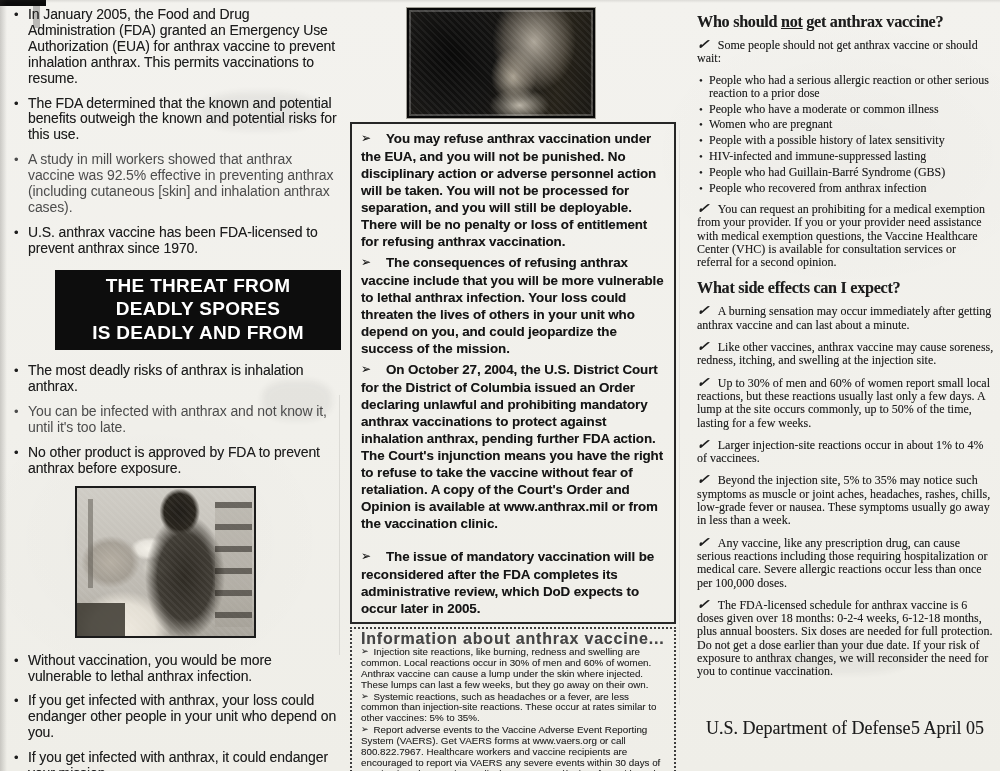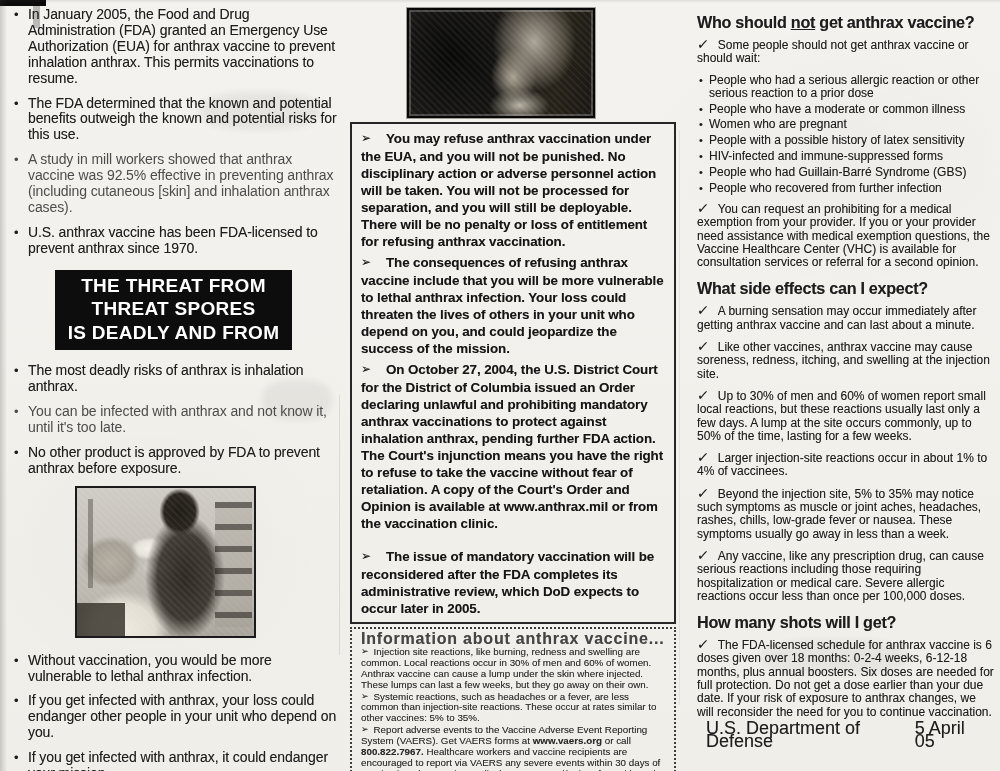--- a/index.html
+++ b/index.html
@@ -27,21 +27,21 @@
   .g1{left:200px;top:92px;width:120px;height:38px;}
   .g2{left:262px;top:380px;width:70px;height:40px;}
   .g3{left:760px;top:640px;width:150px;height:34px;opacity:.045;}
 
   
   .col-left{position:absolute;left:14px;top:7px;width:323px;}
   .li{display:flex;margin:0 0 9px;font-size:14px;line-height:15.9px;letter-spacing:-0.1px;}
   .li .bg{flex:0 0 14px;font-size:13px;}
   .li.faded{color:#4c4c4c;text-shadow:none;}
   .banner{
-    width:237px;margin:13px 0 13px 41px;padding:4px 4px 6px;
+    width:286px;margin:13px 0 13px 41px;padding:4px 4px 6px;
     text-align:center;font-weight:bold;font-size:19px;line-height:23.5px;letter-spacing:0.3px;
   }
   .photo{position:relative;overflow:hidden;}
   .photo::before{content:"";position:absolute;inset:0;background:repeating-linear-gradient(45deg,rgba(255,255,255,0.05) 0 2px,transparent 2px 5px);pointer-events:none;}
   .photo-clinic{
     width:181px;height:152px;margin:9px 0 15px 61px;border:2px solid #1b1b1b;
     background:
       radial-gradient(26px 30px at 58% 16%, #201d18, #2a261f 60%, transparent 78%),
       radial-gradient(50px 78px at 61% 60%, #2e2a23, rgba(46,42,35,0.88) 55%, transparent 80%),
       radial-gradient(36px 32px at 19% 50%, #b6afa3, rgba(152,145,134,0.7) 60%, transparent 82%),
@@ -70,24 +70,24 @@
   .eua-box{margin-top:4px;border:2px solid #262626;padding:6px 9px 5px;
     font-weight:bold;font-size:13.4px;line-height:17px;letter-spacing:-0.1px;color:#151515;}
   .eua-box p{margin:0 0 4px;}
   .eua-box p:last-child{margin-bottom:0;margin-top:16px;}
   .arrow{display:inline-block;margin-right:15px;font-size:12px;font-weight:normal;transform:translateY(-1px);}
   .info-box{margin-top:3px;border:2px dotted #3d3d3d;padding:4px 9px 7px;
     font-size:9.8px;line-height:10.9px;color:#2b2b2b;letter-spacing:0;}
   .info-title{font-weight:bold;color:#454545;font-size:16px;letter-spacing:0.8px;margin:1px 0 2px;}
   .info-box p{margin:0 0 1px;}
   .info-box .arrow{margin-right:5px;font-size:9px;}
-  .b{font-weight:bold;}
-
-  
-  .col-right{position:absolute;left:697px;top:0;width:297px;height:660px;font-size:12px;line-height:13.3px;}
+  .b{font-weight:normal;}
+
+  
+  .col-right{position:absolute;left:697px;top:0;width:297px;height:660px;font-size:12px;line-height:13.3px;font-family:Liberation Serif, serif;}
   .rh{font-size:16.2px;line-height:18px;font-weight:bold;letter-spacing:-0.3px;margin:10px 0 7px;}
   .rh:first-child{margin-top:13px;}
   .u{text-decoration:underline;}
   .check-para{margin:0 0 8px;}
   .check{font-size:14px;font-weight:bold;margin-right:9px;font-style:italic;display:inline-block;transform:skewX(-8deg);}
   .avoid-list{margin:2px 0 7px;}
   .av{display:flex;margin:0 0 2.5px;}
   .av .dot{flex:0 0 12px;padding-left:2px;font-size:11px;}
   .rc-footer{position:absolute;left:9px;right:10px;top:722px;display:flex;justify-content:space-between;font-size:18px;}
 </style>
@@ -118,21 +118,21 @@
       <span class="bg">•</span>
       <span>A study in mill workers showed that anthrax vaccine was 92.5% effective in preventing anthrax (including cutaneous [skin] and inhalation anthrax cases).</span>
     </div>
     <div class="li">
       <span class="bg">•</span>
       <span>U.S. anthrax vaccine has been FDA-licensed to prevent anthrax since 1970.</span>
     </div>
 
     <div class="banner" style="background:#0d0d0d;color:#ffffff;">
       <div>THE THREAT FROM</div>
-      <div>THREAT SPORES</div>
+      <div>DEADLY SPORES</div>
       <div>IS DEADLY AND FROM</div>
     </div>
 
     <div class="li">
       <span class="bg">•</span>
       <span>The most deadly risks of anthrax is inhalation anthrax.</span>
     </div>
     <div class="li faded">
       <span class="bg">•</span>
       <span>You can be infected with anthrax and not know it, until it's too late.</span>
@@ -215,29 +215,29 @@
       <div class="av">
           <span class="dot">•</span>
           <span>Women who are pregnant</span>
         </div>
       <div class="av">
           <span class="dot">•</span>
           <span>People with a possible history of latex sensitivity</span>
         </div>
       <div class="av">
           <span class="dot">•</span>
-          <span>HIV-infected and immune-suppressed forms</span>
+          <span>HIV-infected and immune-suppressed lasting</span>
         </div>
       <div class="av">
           <span class="dot">•</span>
           <span>People who had Guillain-Barré Syndrome (GBS)</span>
         </div>
       <div class="av">
           <span class="dot">•</span>
-          <span>People who recovered from further infection</span>
+          <span>People who recovered from anthrax infection</span>
         </div>
     </div>
 
     <p class="check-para">
       <span class="check">✓</span><span>You can request an prohibiting for a medical exemption from your provider.  If you or your provider need assistance with medical exemption questions, the Vaccine Healthcare Center (VHC) is available for consultation services or referral for a second opinion.</span>
     </p>
 
     <h2 class="rh">What side effects can I expect?</h2>
 
     <p class="check-para">
@@ -252,21 +252,20 @@
     <p class="check-para">
       <span class="check">✓</span><span>Larger injection-site reactions occur in about 1% to 4% of vaccinees.</span>
     </p>
     <p class="check-para">
       <span class="check">✓</span><span>Beyond the injection site, 5% to 35% may notice such symptoms as muscle or joint aches, headaches, rashes, chills, low-grade fever or nausea.  These symptoms usually go away in less than a week.</span>
     </p>
     <p class="check-para">
       <span class="check">✓</span><span>Any vaccine, like any prescription drug, can cause serious reactions including those requiring hospitalization or medical care. Severe allergic reactions occur less than once per 100,000 doses.</span>
     </p>
 
-    <h2 class="rh">How many shots will I get?</h2>
 
     <p class="check-para">
       <span class="check">✓</span><span>The FDA-licensed schedule for anthrax vaccine is 6 doses given over 18 months: 0-2-4 weeks, 6-12-18 months, plus annual boosters. Six doses are needed for full protection. Do not get a dose earlier than your due date. If your risk of exposure to anthrax changes, we will reconsider the need for you to continue vaccination.</span>
     </p>
 
     <div class="rc-footer">
       <span>U.S. Department of Defense</span>
       <span>5 April 05</span>
     </div>
   </section>

